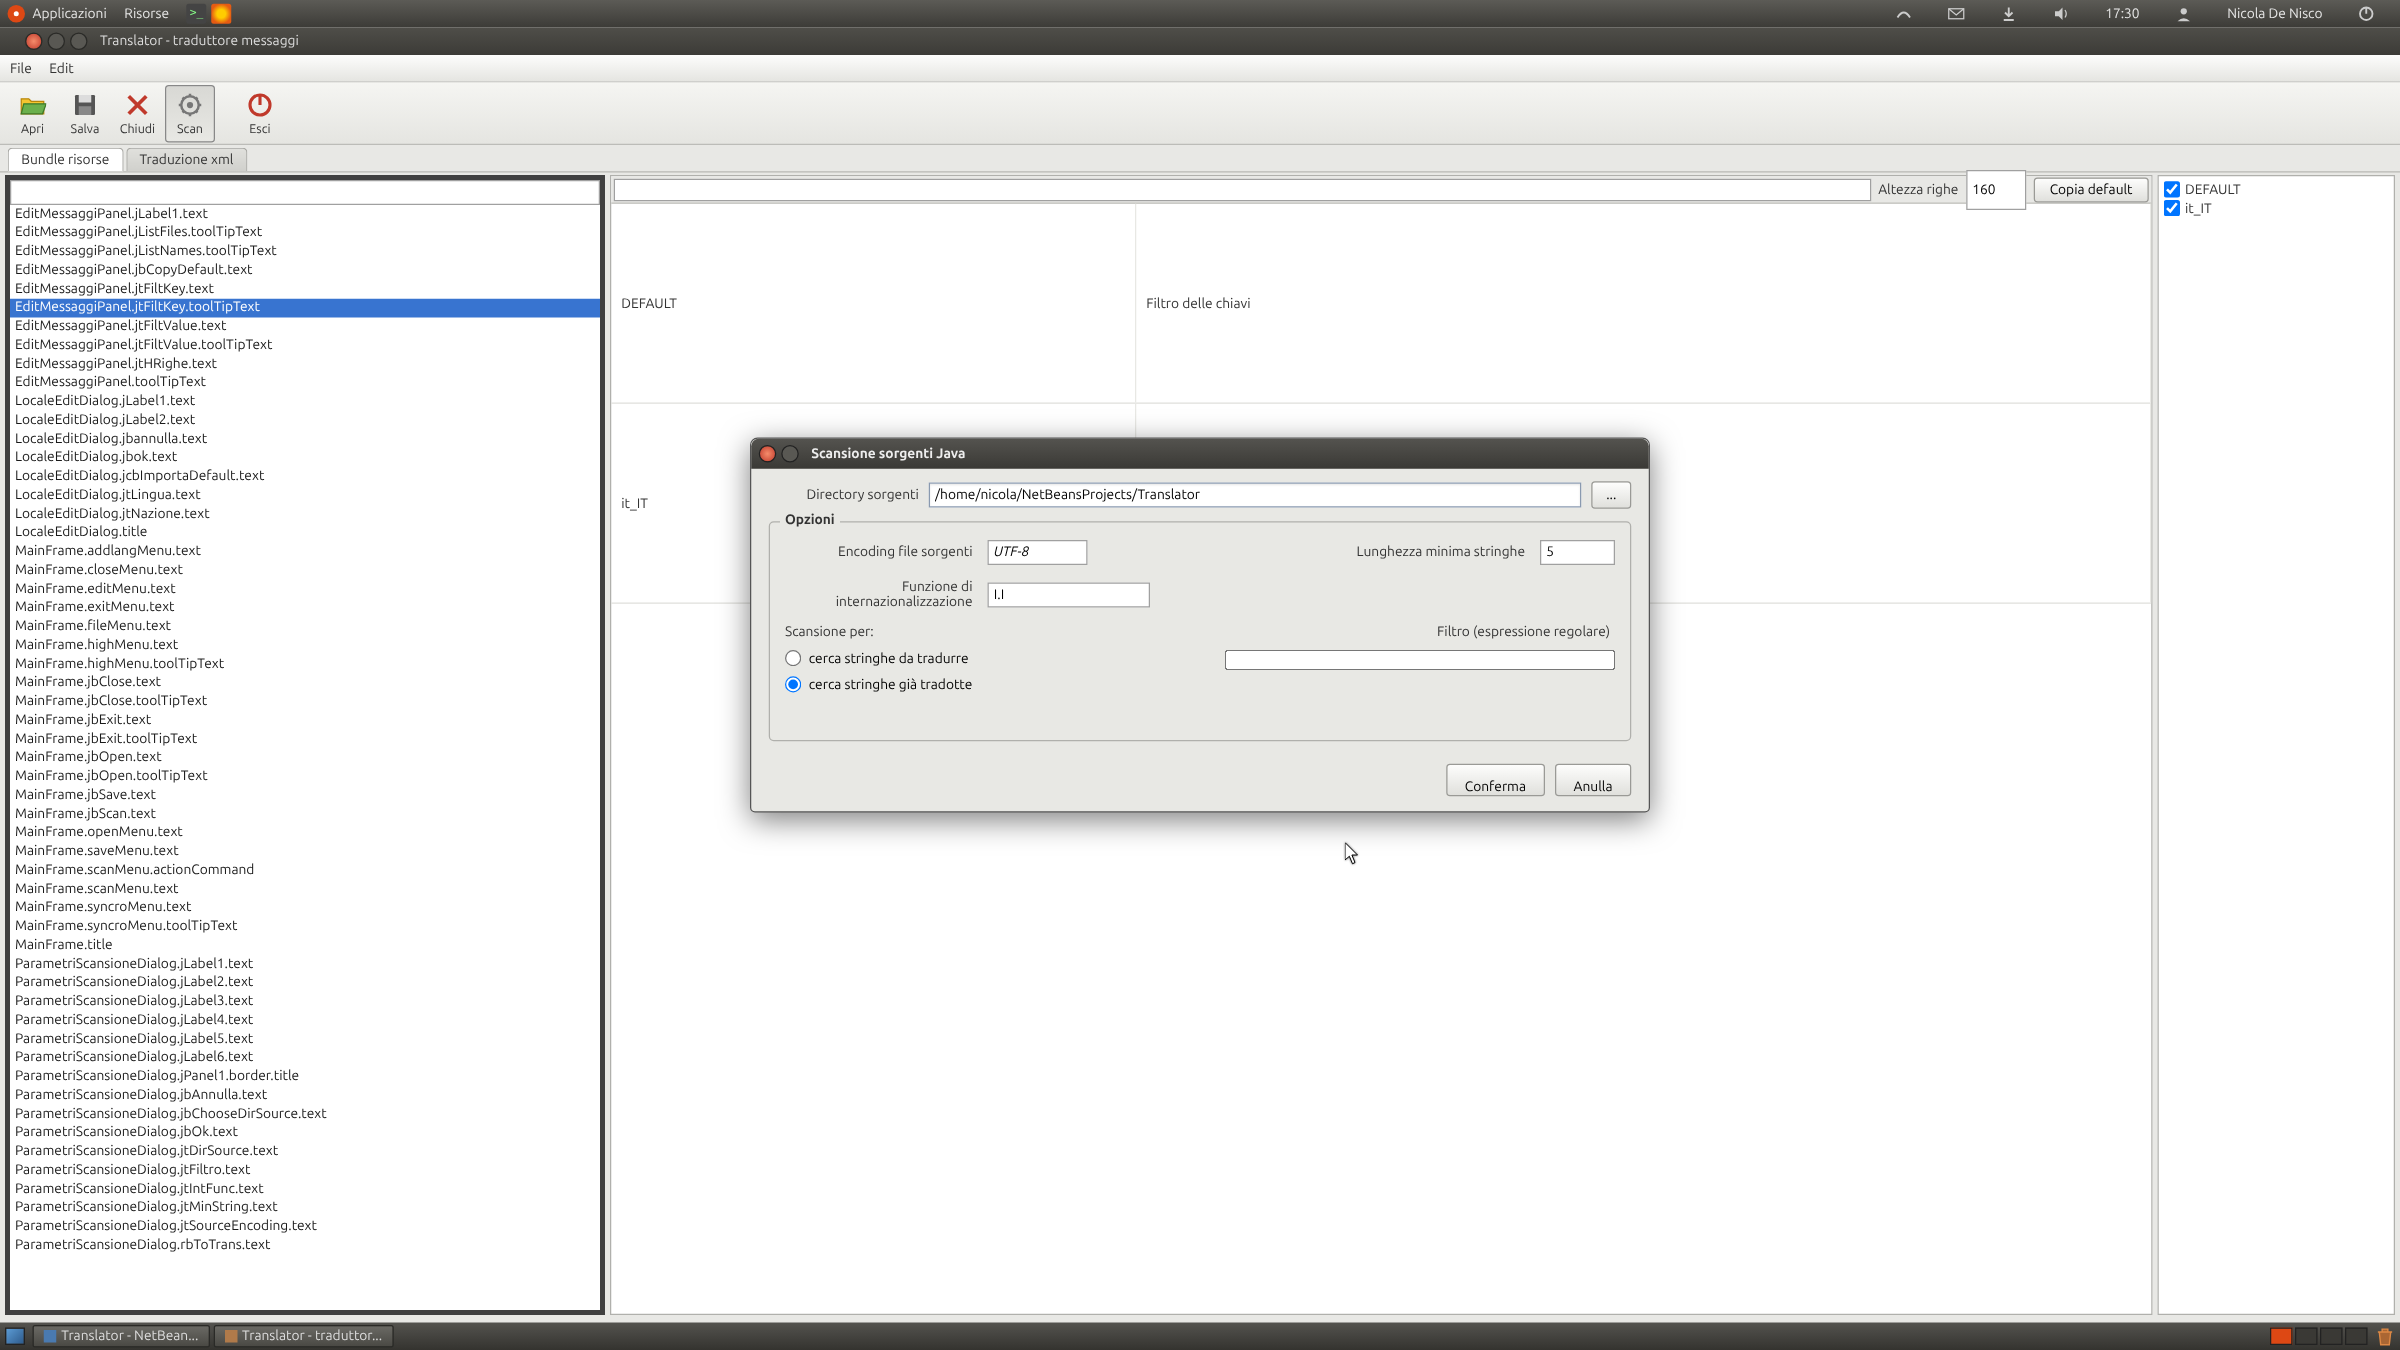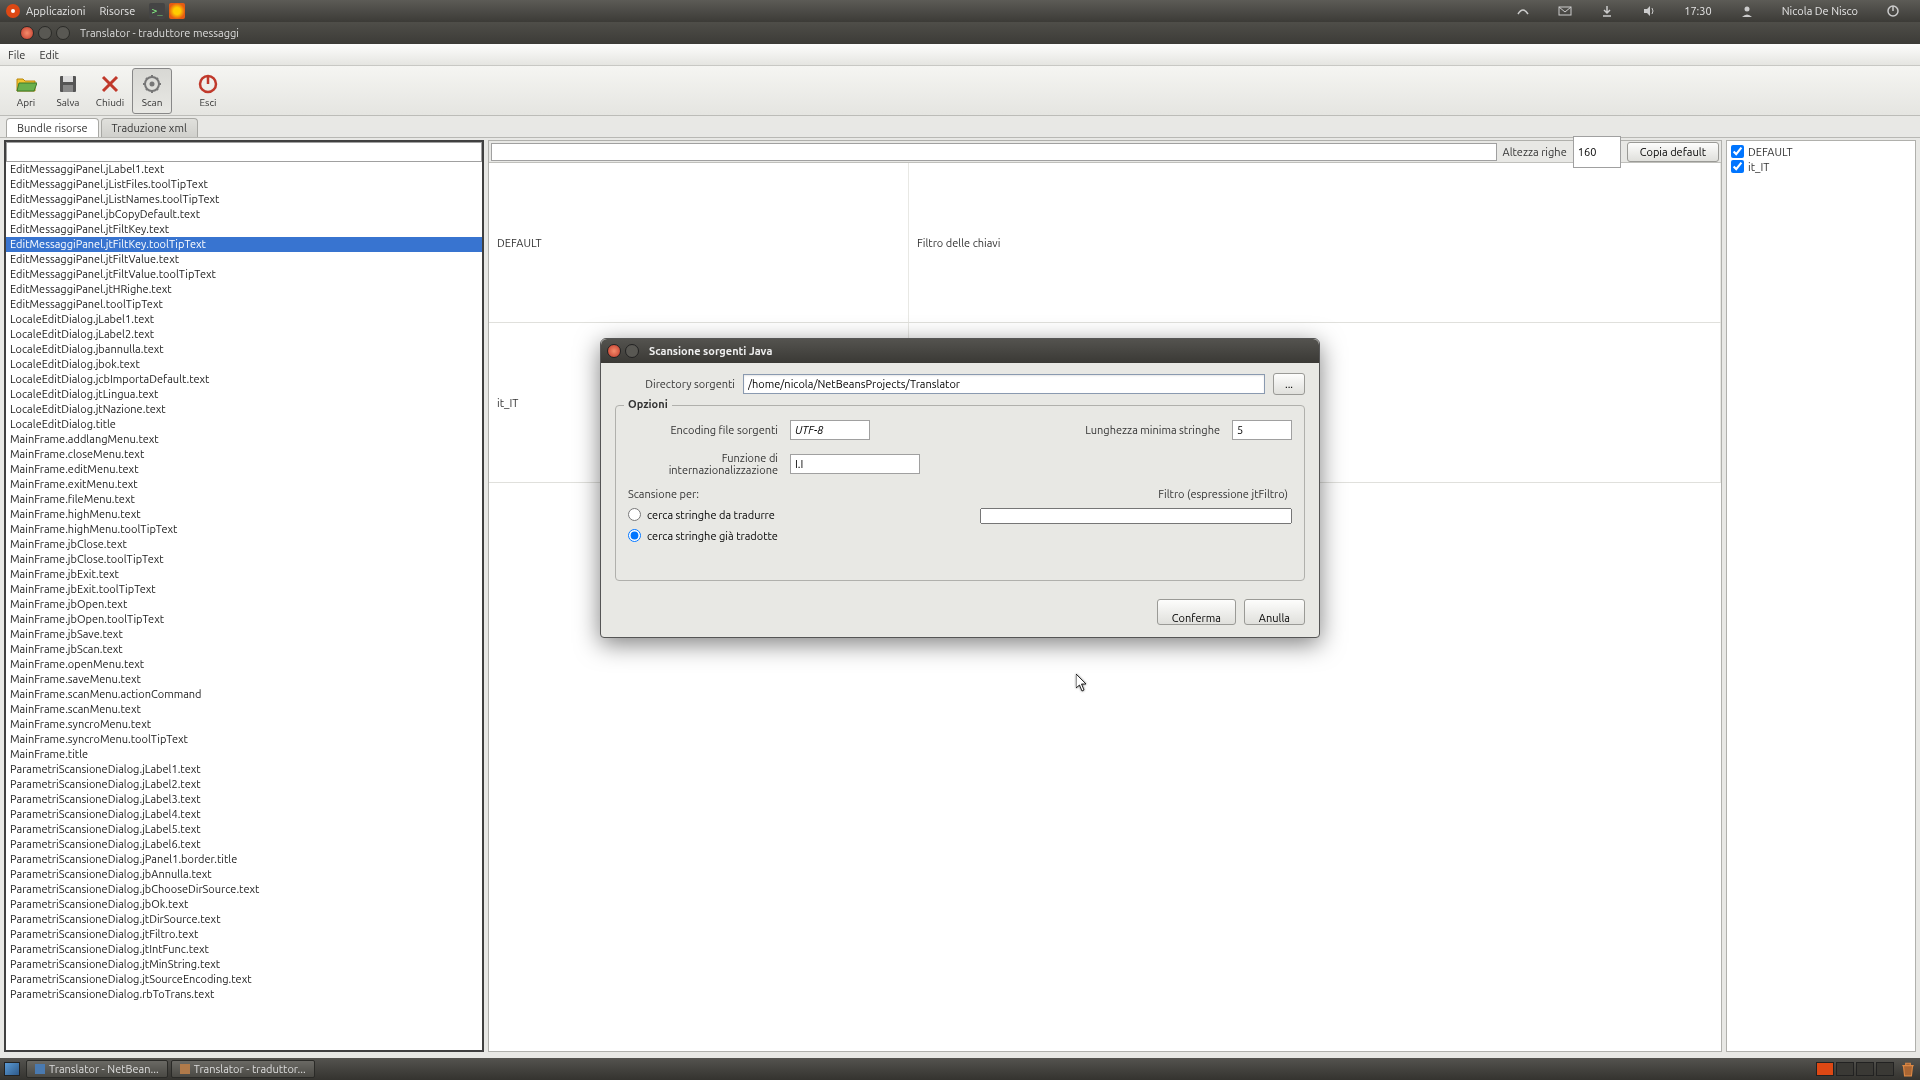--- a/index.html
+++ b/index.html
@@ -36,21 +36,21 @@
 .toolbar .tb-btn .lbl{font-size:10px;color:#333;}
 
 
 .tabs-row{height:22px;background:#e8e8e5;display:flex;align-items:flex-end;padding-left:6px;border-bottom:1px solid #b8b8b4;}
 .tab{padding:3px 10px;background:linear-gradient(to bottom,#fefefe,#e8e8e4);border:1px solid #a8a8a4;border-bottom:none;border-radius:4px 4px 0 0;margin-right:2px;font-size:11px;color:#333;position:relative;cursor:pointer;}
 .tab.active{background:#fff;z-index:2;}
 .tab.inactive{background:linear-gradient(to bottom,#e0e0dc,#d0d0cc);}
 
 
 .main-area{position:absolute;top:138px;bottom:26px;left:0;right:0;display:flex;padding:2px 4px;gap:4px;}
-.left-panel{width:480px;border:2px solid #404040;background:#bef264;display:flex;flex-direction:column;overflow:hidden;}
+.left-panel{width:480px;border:4px solid #404040;background:#bef264;display:flex;flex-direction:column;overflow:hidden;}
 .left-panel .search{height:20px;border:1px solid #a0a0a0;background:#fff;margin:0;width:100%;}
 .key-list{flex:1;overflow-y:scroll;background:#fff;}
 .key-list .item{padding:0 4px;height:15px;line-height:15px;white-space:nowrap;color:#1a1a1a;cursor:pointer;}
 .key-list .item.selected{background:#3874d0;color:#fff;}
 .key-list::-webkit-scrollbar{width:16px;}
 .key-list::-webkit-scrollbar-track{background:#e8e8e4;}
 .key-list::-webkit-scrollbar-thumb{background:linear-gradient(to right,#f0f0ec,#c8c8c4);border:1px solid #a0a0a0;border-radius:2px;}
 
 .center-panel{flex:1;display:flex;flex-direction:column;border:1px solid #b0b0ac;background:#fff;}
 .center-top{height:22px;display:flex;align-items:center;gap:6px;padding:2px;background:#e8e8e5;border-bottom:1px solid #c0c0bc;}
@@ -67,21 +67,21 @@
 .msg-table .row .cell{padding:6px 8px;border-right:1px solid #e8e8e4;display:flex;align-items:center;}
 .msg-table .row .cell.locale{width:420px;color:#333;}
 .msg-table .row .cell.msg{flex:1;color:#333;}
 
 .right-panel{width:190px;border:1px solid #b0b0ac;background:#fff;padding:4px;}
 .right-panel label{display:flex;align-items:center;gap:4px;margin-bottom:2px;color:#333;cursor:pointer;}
 .right-panel input[type=checkbox]{width:13px;height:13px;}
 
 
 .dialog-backdrop{position:absolute;top:0;left:0;right:0;bottom:0;pointer-events:none;}
-.dialog{position:absolute;left:600px;top:338px;width:720px;background:#e8e8e4;border:1px solid #555;border-radius:6px 6px 4px 4px;box-shadow:0 6px 24px rgba(0,0,0,0.5);pointer-events:auto;}
+.dialog{position:absolute;left:600px;top:350px;width:720px;background:#e8e8e4;border:1px solid #555;border-radius:6px 6px 4px 4px;box-shadow:0 6px 24px rgba(0,0,0,0.5);pointer-events:auto;}
 .dialog-title{height:24px;background:linear-gradient(to bottom,#54534f,#3a3935);border-radius:6px 6px 0 0;display:flex;align-items:center;padding:0 6px;color:#eee;font-weight:bold;}
 .dialog-title .dbtn{width:14px;height:14px;border-radius:50%;margin-right:4px;border:1px solid #222;}
 .dialog-title .dbtn.close{background:radial-gradient(circle,#f58c6b,#c0392b);}
 .dialog-title .dbtn.min{background:#595853;}
 .dialog-body{padding:10px 14px;}
 .dialog-row{display:flex;align-items:center;gap:8px;margin-bottom:10px;}
 .dialog-row .lbl{text-align:right;color:#333;}
 .dialog-row input[type=text]{height:20px;border:1px solid #8a9ab0;background:#fff;padding:0 4px;box-shadow:inset 0 1px 2px rgba(0,0,0,0.1);}
 .dialog-row input.dir{flex:1;}
 .dialog-row button.browse{width:32px;height:22px;background:linear-gradient(to bottom,#fdfdfc,#e0e0dc);border:1px solid #9a9a96;border-radius:3px;cursor:pointer;}
@@ -357,21 +357,21 @@
             <label class="radio-row">
               <input type="radio" name="scanfor" style="">
               <span>cerca stringhe da tradurre</span>
             </label>
             <label class="radio-row">
               <input type="radio" name="scanfor" checked="" style="">
               <span>cerca stringhe già tradotte</span>
             </label>
           </div>
           <div style="flex:1;">
-            <div style="margin-bottom:8px;color:#333;text-align:right;padding-right:4px;">Filtro (espressione jtFiltro)</div>
+            <div style="margin-bottom:8px;color:#333;text-align:right;padding-right:4px;">Filtro (espressione regolare)</div>
             <input type="text" style="width: 100%;">
           </div>
         </div>
       </div>
     </div>
     <div class="dialog-footer">
       <button>Conferma</button>
       <button>Anulla</button>
     </div>
   </div>

